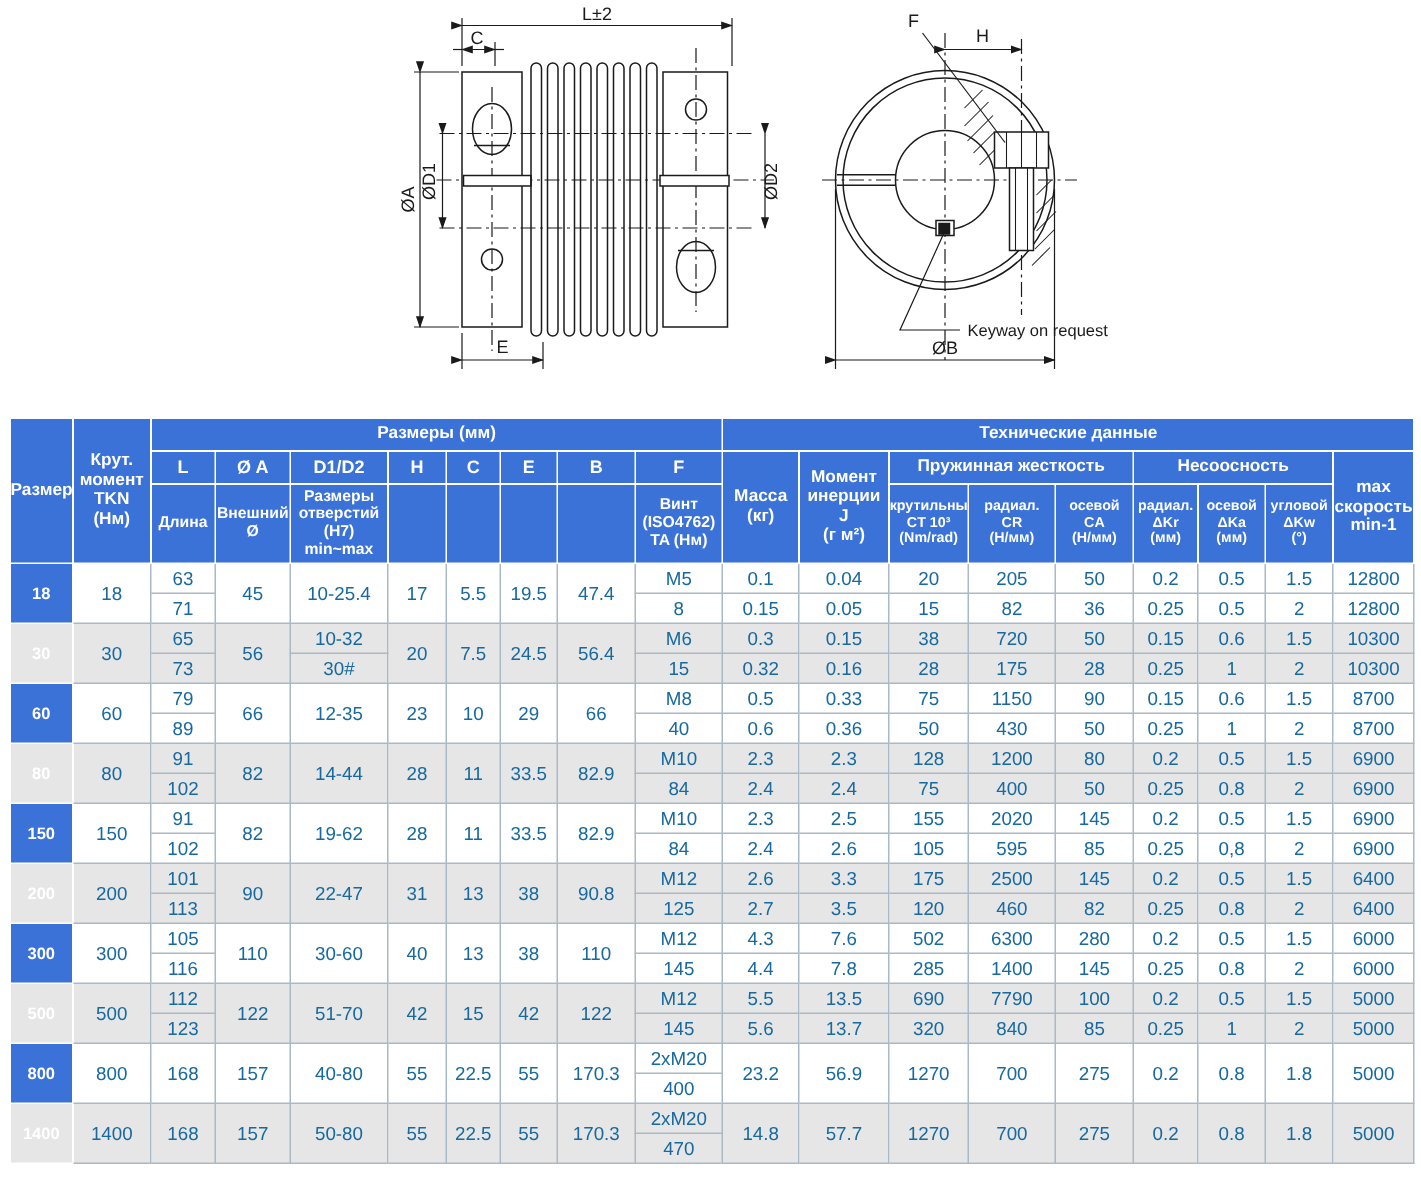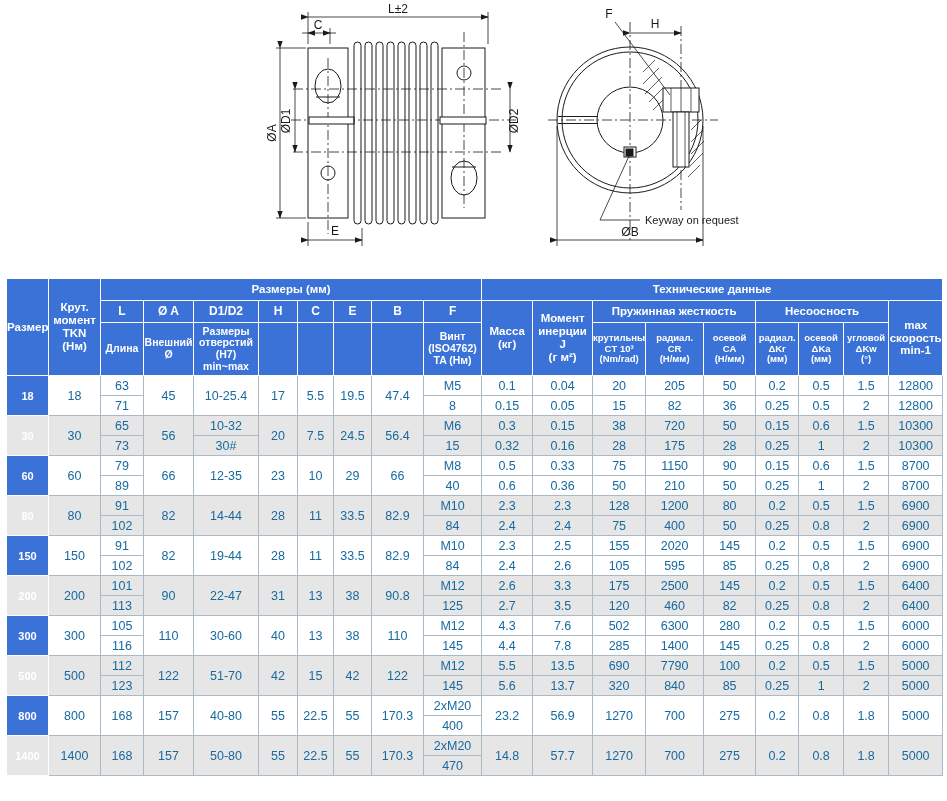--- a/index.html
+++ b/index.html
@@ -353,21 +353,21 @@
         <td>0.6</td>
         <td>1.5</td>
         <td>8700</td>
       </tr>
       <tr>
         <td>89</td>
         <td>40</td>
         <td>0.6</td>
         <td>0.36</td>
         <td>50</td>
-        <td>210</td>
+        <td>430</td>
         <td>50</td>
         <td>0.25</td>
         <td>1</td>
         <td>2</td>
         <td>8700</td>
       </tr>
       <tr class="alt">
         <td rowspan="2" class="size-cell">80</td>
         <td rowspan="2">80</td>
         <td>91</td>
@@ -399,21 +399,21 @@
         <td>0.25</td>
         <td>0.8</td>
         <td>2</td>
         <td>6900</td>
       </tr>
       <tr>
         <td rowspan="2" class="size-cell">150</td>
         <td rowspan="2">150</td>
         <td>91</td>
         <td rowspan="2">82</td>
-        <td rowspan="2">19-44</td>
+        <td rowspan="2">19-62</td>
         <td rowspan="2">28</td>
         <td rowspan="2">11</td>
         <td rowspan="2">33.5</td>
         <td rowspan="2">82.9</td>
         <td>M10</td>
         <td>2.3</td>
         <td>2.5</td>
         <td>155</td>
         <td>2020</td>
         <td>145</td>

